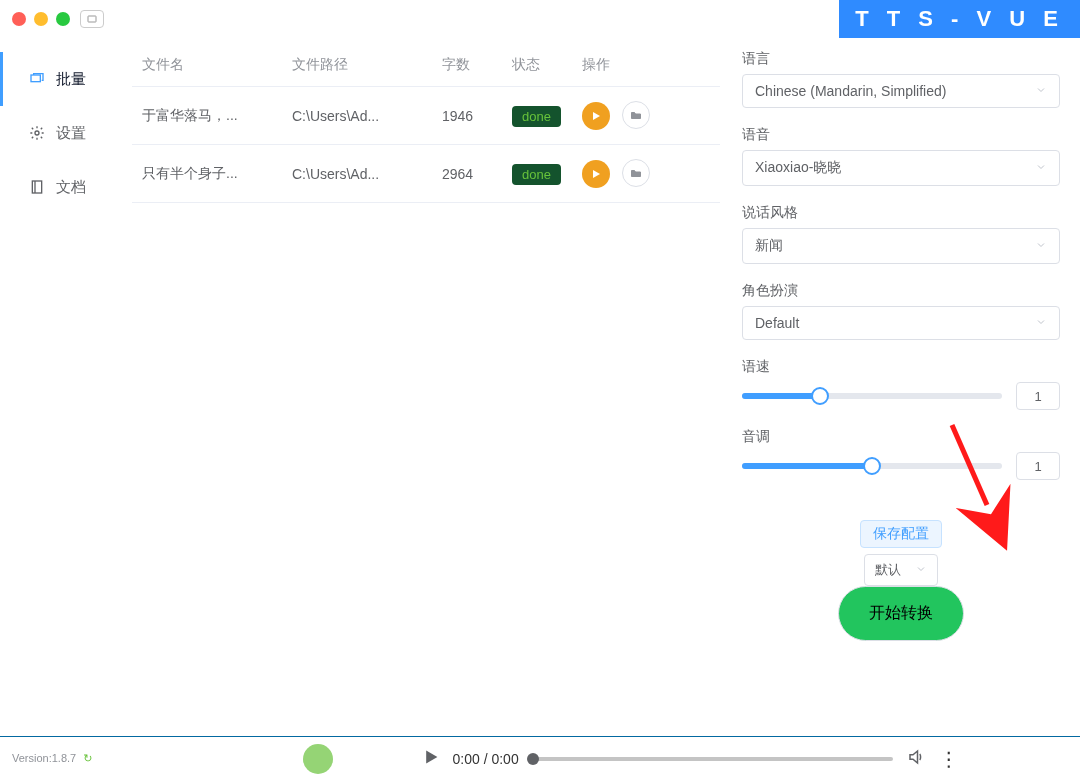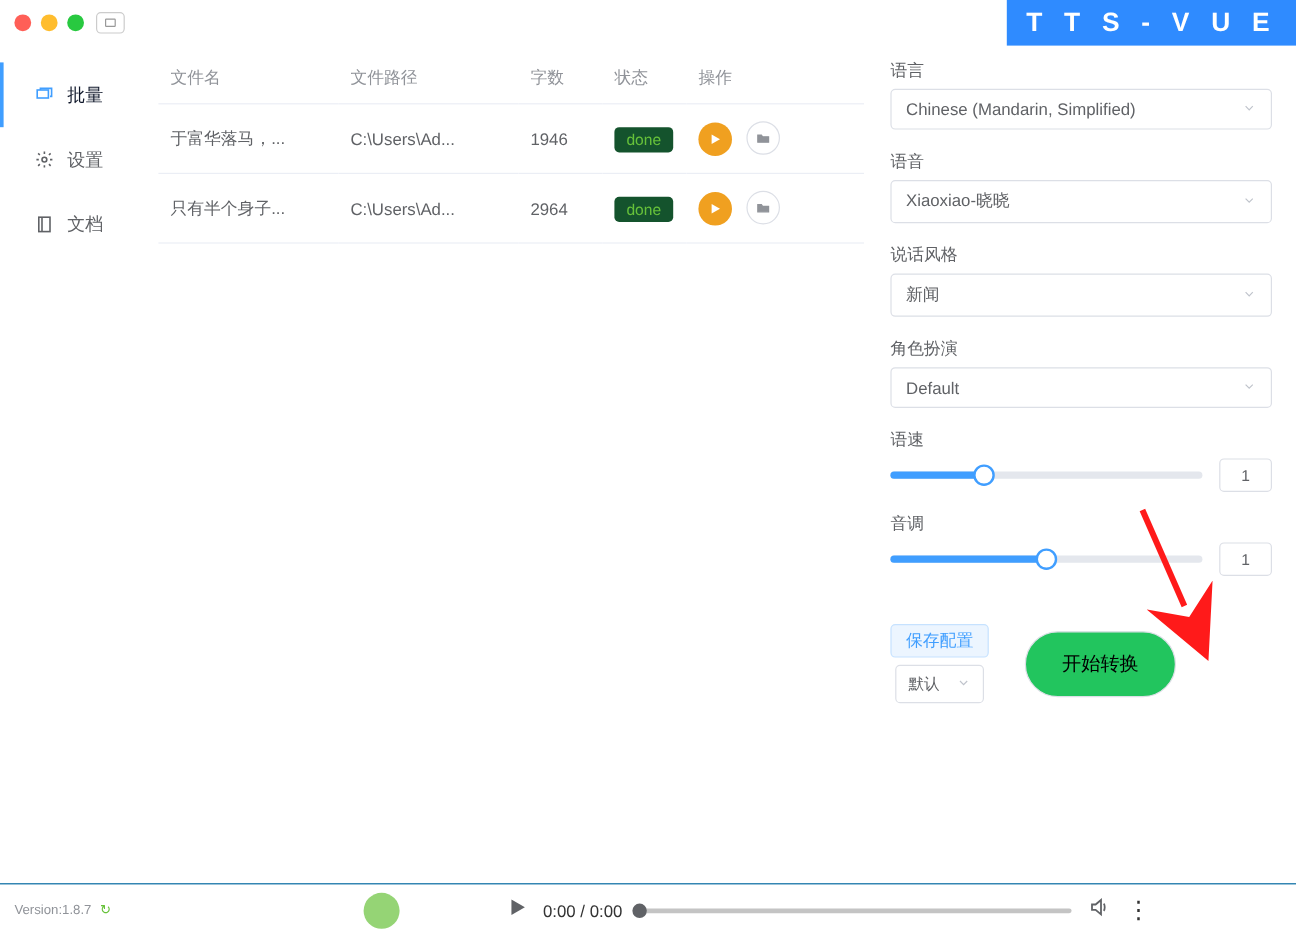--- a/index.html
+++ b/index.html
@@ -45,21 +45,21 @@
   .field { margin-bottom: 18px; }
   .field-label { font-size: 14px; color:#606266; margin-bottom:6px;}
   .select-box { border:1px solid #dcdfe6; border-radius:4px; padding: 8px 12px; display:flex; justify-content:space-between; align-items:center; font-size:14px; color:#606266; cursor:pointer; background:#fff;}
   .select-box .chev { color:#c0c4cc;}
   .slider-row { display:flex; align-items:center; gap:14px;}
   .slider-track { flex:1; height:6px; background:#e4e7ed; border-radius:3px; position:relative;}
   .slider-fill { position:absolute; left:0; top:0; bottom:0; background:#409eff; border-radius:3px;}
   .slider-thumb { position:absolute; top:50%; transform:translate(-50%,-50%); width:18px; height:18px; border-radius:50%; background:#fff; border:2px solid #409eff; cursor:pointer;}
   .slider-value { border:1px solid #dcdfe6; border-radius:4px; width:44px; height:28px; display:flex; align-items:center; justify-content:center; font-size:13px; color:#606266;}
   
-  .rp-bottom { display:flex; align-items:center; gap:30px; margin-top:40px;}
+  .rp-bottom { display:flex; align-items:center; margin-top:40px;flex-direction:column;}
   .save-col { display:flex; flex-direction:column; align-items:center; gap:6px;}
   .save-link { color:#409eff; font-size:14px; text-decoration:none; border:1px solid #c6e2ff; background:#ecf5ff; padding:4px 12px; border-radius:4px; cursor:pointer;}
   .small-select { border:1px solid #dcdfe6; border-radius:4px; padding:6px 10px; display:flex; align-items:center; gap:14px; font-size:13px; color:#606266; cursor:pointer;}
   .start-btn { border:1px solid #dcdfe6; border-radius:28px; padding: 16px 30px; font-size:16px; cursor:pointer; background:#22c55e;}
   
   .footer { height:44px; border-top:1px solid #0369a1; display:flex; align-items:center; padding:0 12px; position:relative;}
   .version { font-size:11px; color:#909399;}
   .version .refresh { color:#67c23a; margin-left:4px;}
   .download-circle { width:30px; height:30px; border-radius:50%; background:#95d475; display:flex; align-items:center; justify-content:center; margin-left:210px; cursor:pointer;}
   .download-circle svg { width:14px; height:14px; fill:#fff;}

